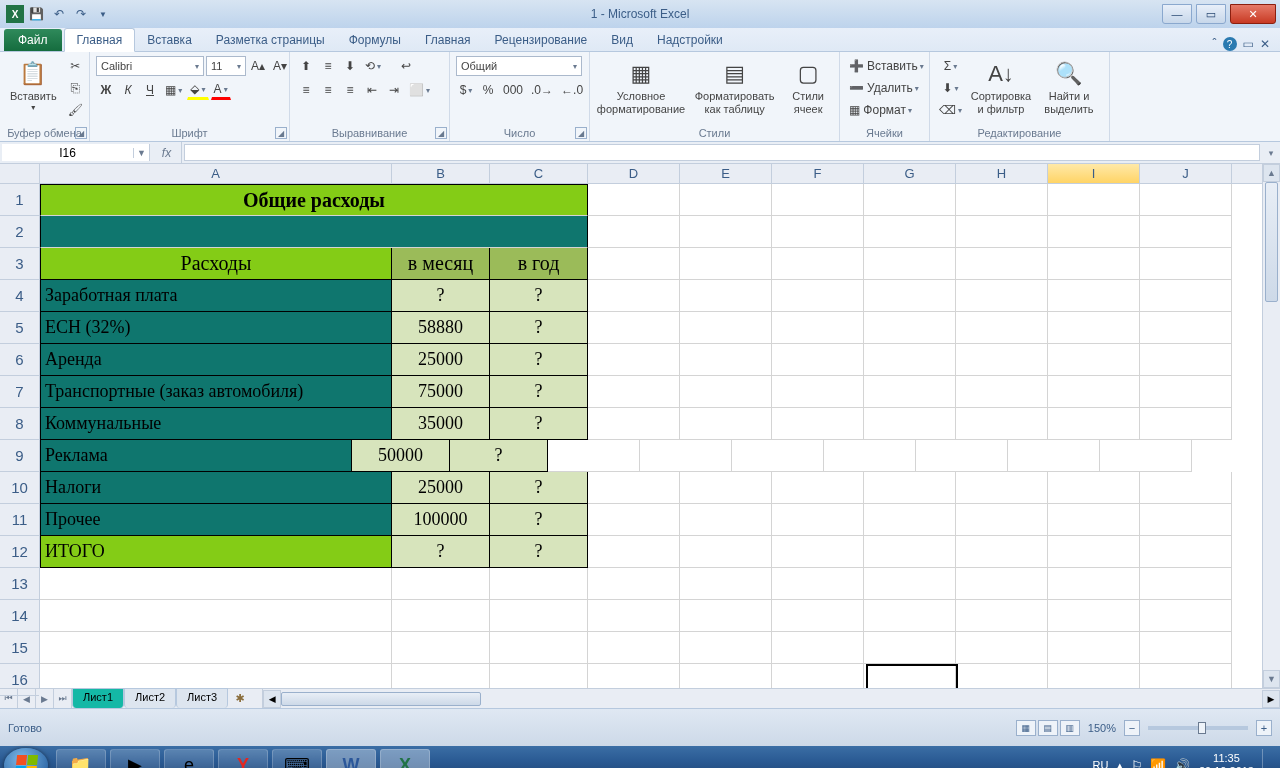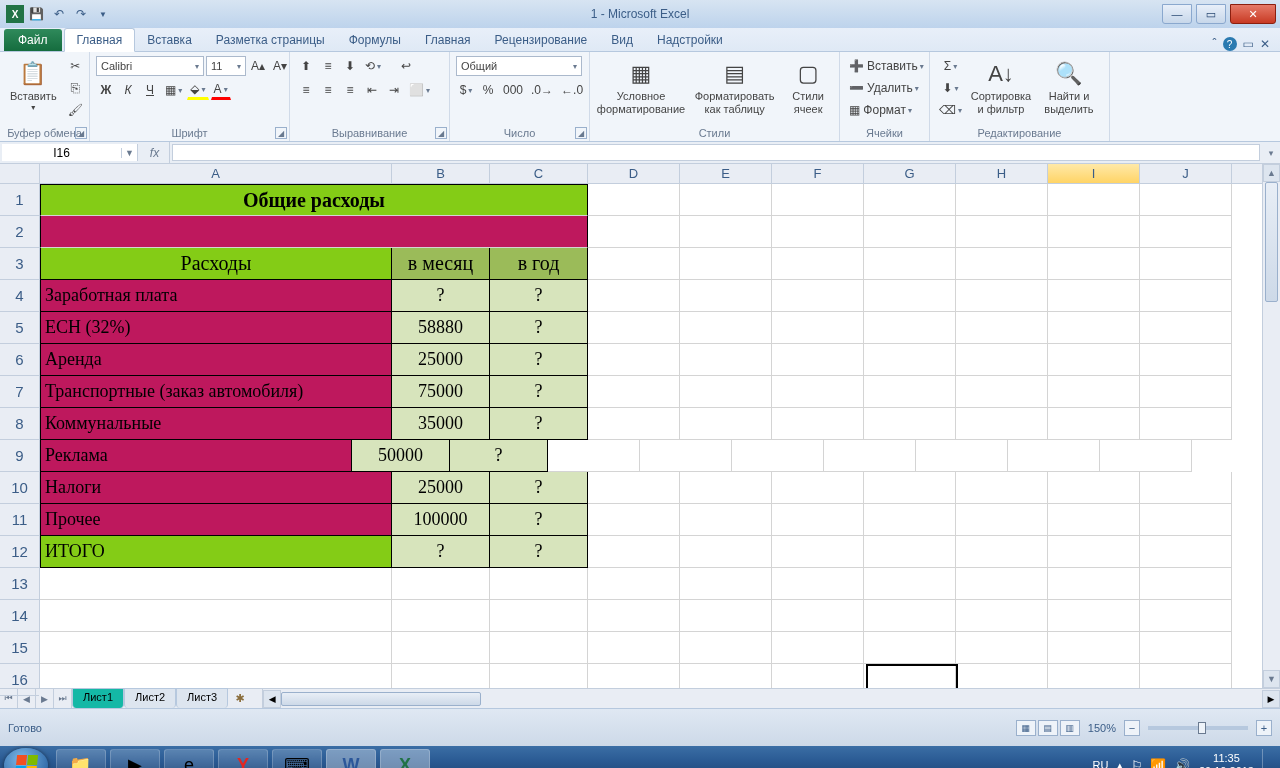--- a/index.html
+++ b/index.html
@@ -32,21 +32,21 @@
 .bigbtn .icon { width:32px; height:32px; display:flex; align-items:center; justify-content:center; font-size:22px; }
 .col { display:flex; flex-direction:column; gap:2px; }
 .row-btns { display:flex; gap:2px; }
 .smbtn { min-width:20px; height:20px; border:1px solid transparent; display:flex; align-items:center; justify-content:center; font-size:12px; padding:0 2px;}
 .smbtn.drop::after { content:"▾"; font-size:8px; margin-left:2px; color:#6a7a90;}
 .combo { height:20px; border:1px solid #abb9cc; background:#fff; display:flex; align-items:center; padding:0 4px; font-size:11px; }
 .combo .arrow { margin-left:auto; font-size:8px; color:#6a7a90; }
 
 
 .formula-row { height: 22px; background: #e9eef5; display:flex; align-items:stretch; border-bottom:1px solid #c3cedd;}
-.namebox-wrap { width: 136px; display:flex; align-items:center; border-right:1px solid #c3cedd; background:#fff; margin:2px; }
+.namebox-wrap { width: 148px; display:flex; align-items:center; border-right:1px solid #c3cedd; background:#fff; margin:2px; }
 .namebox { flex:1; text-align:center; font-size:12px; padding:2px; }
 .namebox-arrow { width:16px; text-align:center; font-size:9px; color:#6a7a90; border-left:1px solid #c3cedd;}
 .fx { width:30px; display:flex; align-items:center; justify-content:center; font-style:italic; color:#6a7a90; border-right:1px solid #c3cedd; font-size:12px;}
 .formula-input { flex:1; background:#fff; margin:2px; border:1px solid #c3cedd; }
 .formula-expand { width:18px; display:flex; align-items:center; justify-content:center; font-size:9px; color:#6a7a90;}
 
 
 .grid-area { position: relative; height: 524px; display:flex; }
 .rowhdr-col { width: 40px; background:#e9edf4; border-right:1px solid #c3cedd; }
 .corner { height:20px; border-bottom:1px solid #c3cedd; background:#e9edf4; }
@@ -56,21 +56,21 @@
 .colhdr { border-right:1px solid #c3cedd; display:flex; align-items:center; justify-content:center; font-size:13px; color:#3b5d87; }
 .colhdr.sel { background: linear-gradient(#ffe9a8,#ffd466); }
 .cells { position:relative; }
 .row { display:flex; height:32px; }
 .cell { border-right:1px solid #d4d4d4; border-bottom:1px solid #d4d4d4; font-size:18px; font-family: "Times New Roman", serif; display:flex; align-items:center; padding:0 4px; overflow:hidden; white-space:nowrap; }
 .cell.center { justify-content:center; }
 .cell.bold { font-weight:bold; }
 .header-dark { background:#84cc16; }
 .header-olive { background:#9bbb59; color:#000; }
 .body-light { background:#d7e4bc; }
-.body-med { background:#be185d; }
+.body-med { background:#0f766e; }
 .tb-top { border-top:1.5px solid #000 !important; }
 .tb-bot { border-bottom:1.5px solid #000 !important; }
 .tb-left { border-left:1.5px solid #000 !important; }
 .tb-right { border-right:1.5px solid #000 !important; }
 .tb-inner-r { border-right:1px solid #000 !important; }
 .tb-inner-b { border-bottom:1px solid #000 !important; }
 
 .active-cell { position:absolute; border:2px solid #000; pointer-events:none; }
 .active-cell::after { content:""; position:absolute; right:-3px; bottom:-3px; width:5px; height:5px; background:#000; }
 

